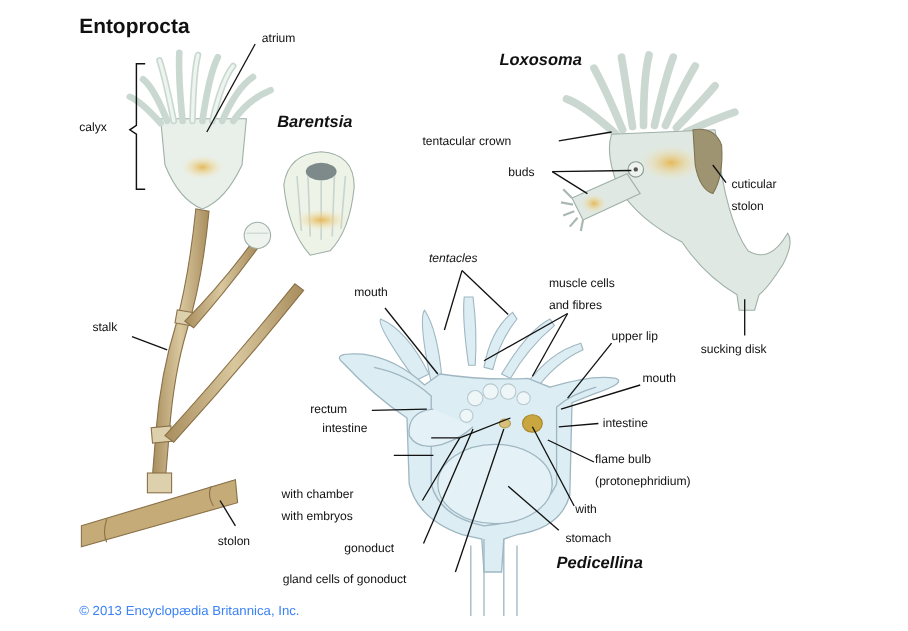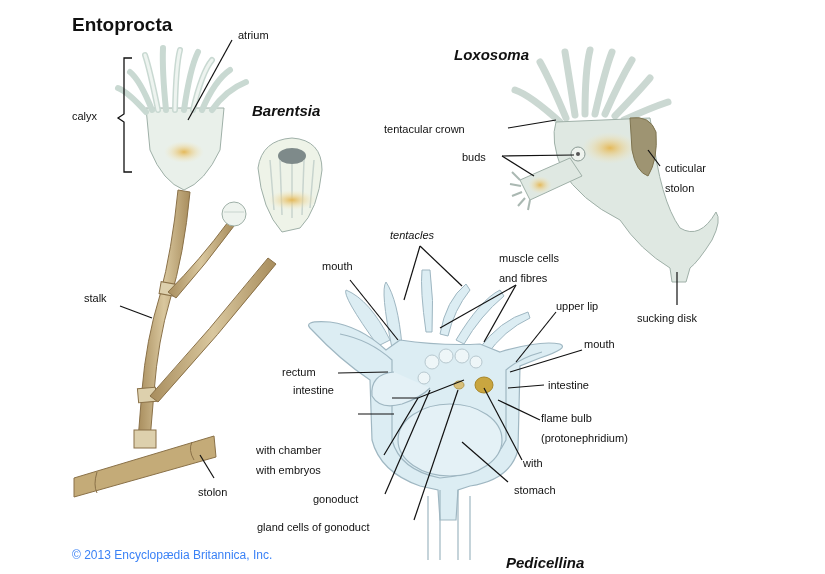--- a/index.html
+++ b/index.html
@@ -170,21 +170,21 @@
     <path d="M414 520 L458 390"></path>
     <path d="M522 460 L484 388"></path>
     <path d="M508 482 L462 442"></path>
   </g>
 </svg>
 
 <div class="title" style="left:72px; top:14px;">Entoprocta</div>
 
 <div class="species" style="left:252px; top:102px;">Barentsia</div>
 <div class="species" style="left:454px; top:46px;">Loxosoma</div>
-<div class="species" style="left:506px; top:554px;">Pedicellina</div>
+<div class="species" style="left:506px; top:503px;">Pedicellina</div>
 
 <div class="lbl" style="left:238px; top:27px;">atrium</div>
 <div class="lbl" style="left:72px; top:108px;">calyx</div>
 <div class="lbl" style="left:84px; top:290px;">stalk</div>
 <div class="lbl" style="left:198px; top:484px;">stolon</div>
 
 <div class="lbl" style="left:384px; top:121px;">tentacular crown</div>
 <div class="lbl" style="left:462px; top:149px;">buds</div>
 <div class="lbl" style="left:665px; top:160px;">cuticular</div>
 <div class="lbl" style="left:665px; top:180px;">stolon</div>

